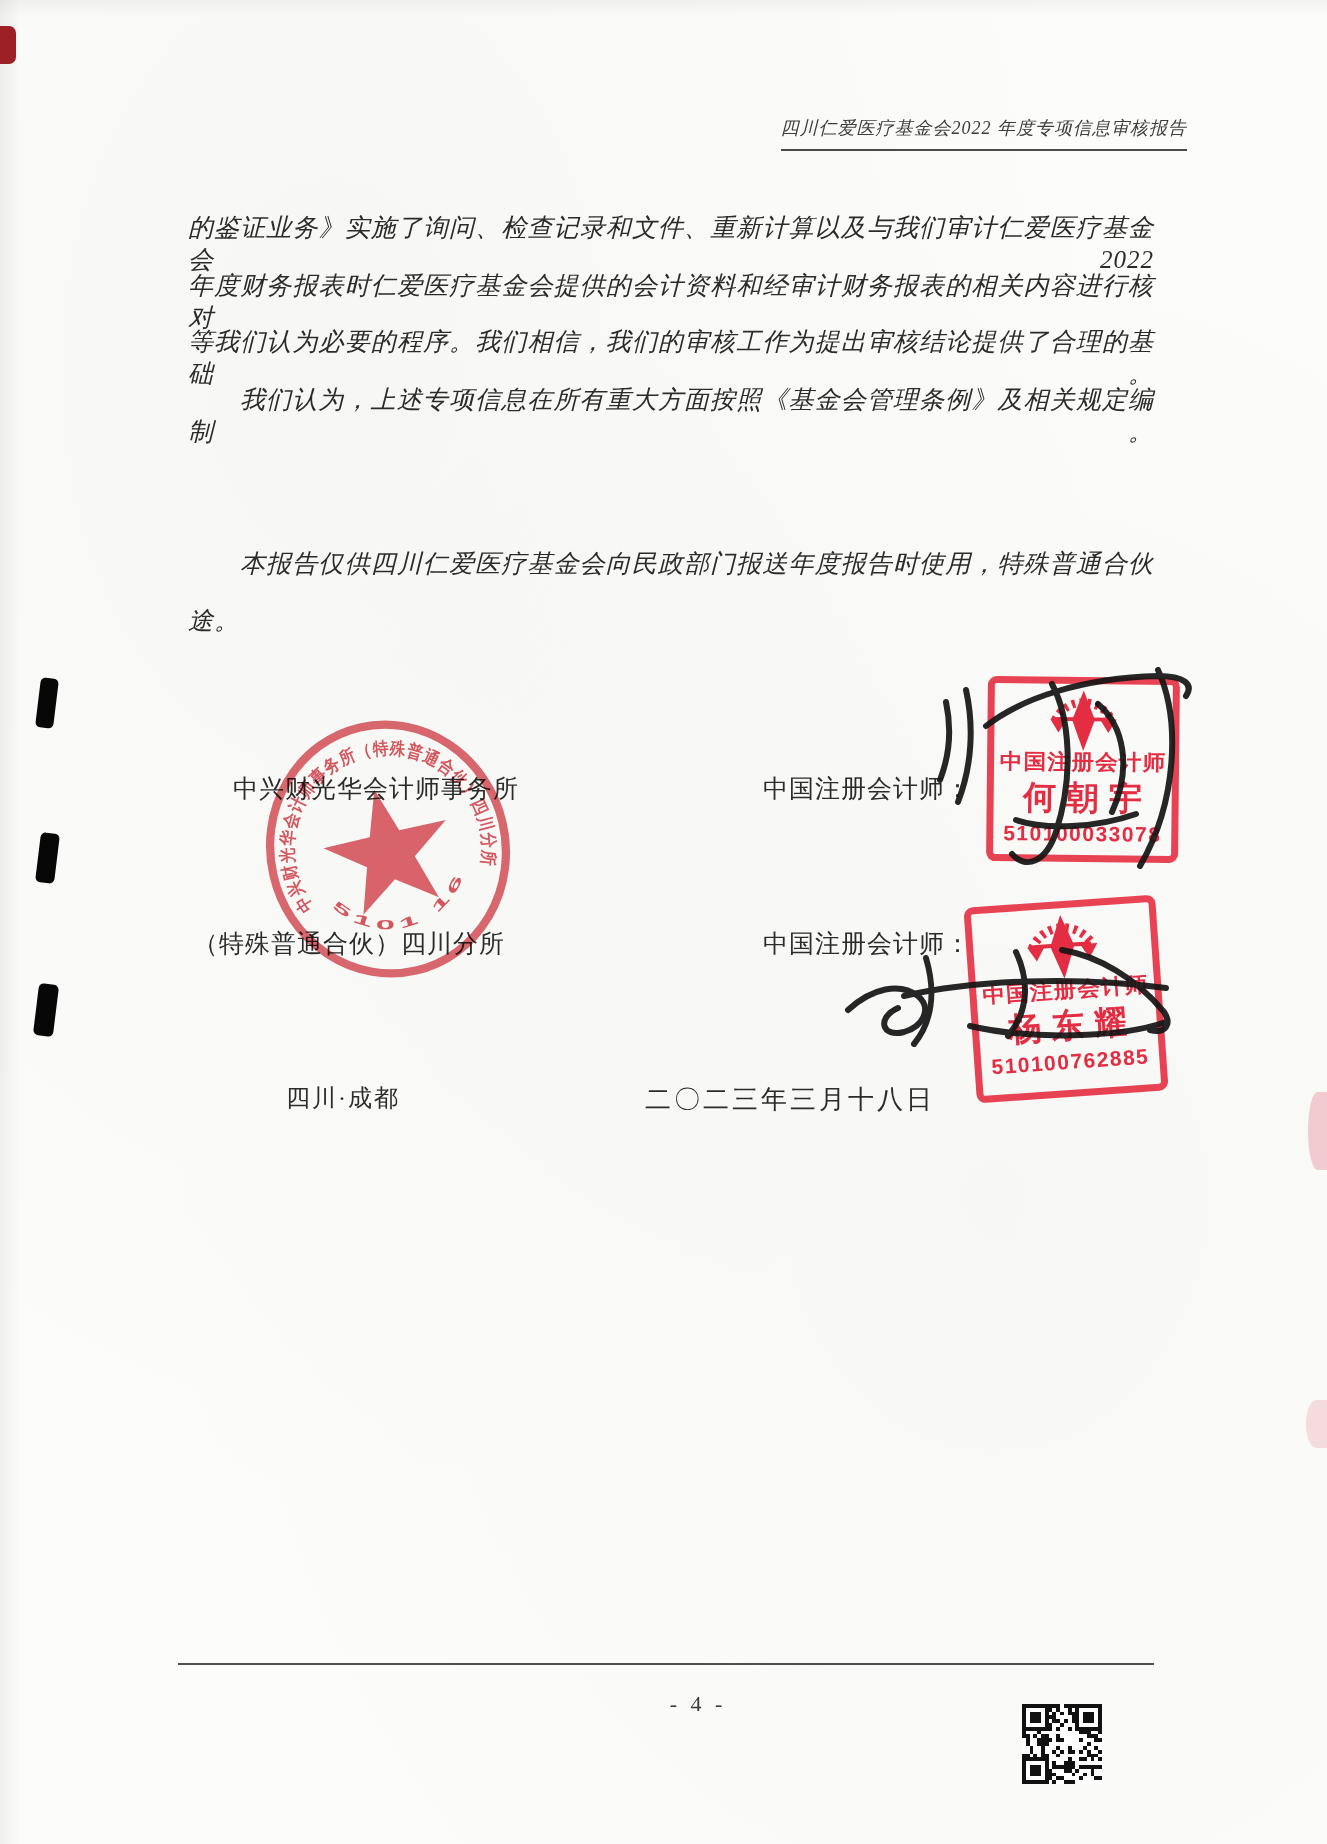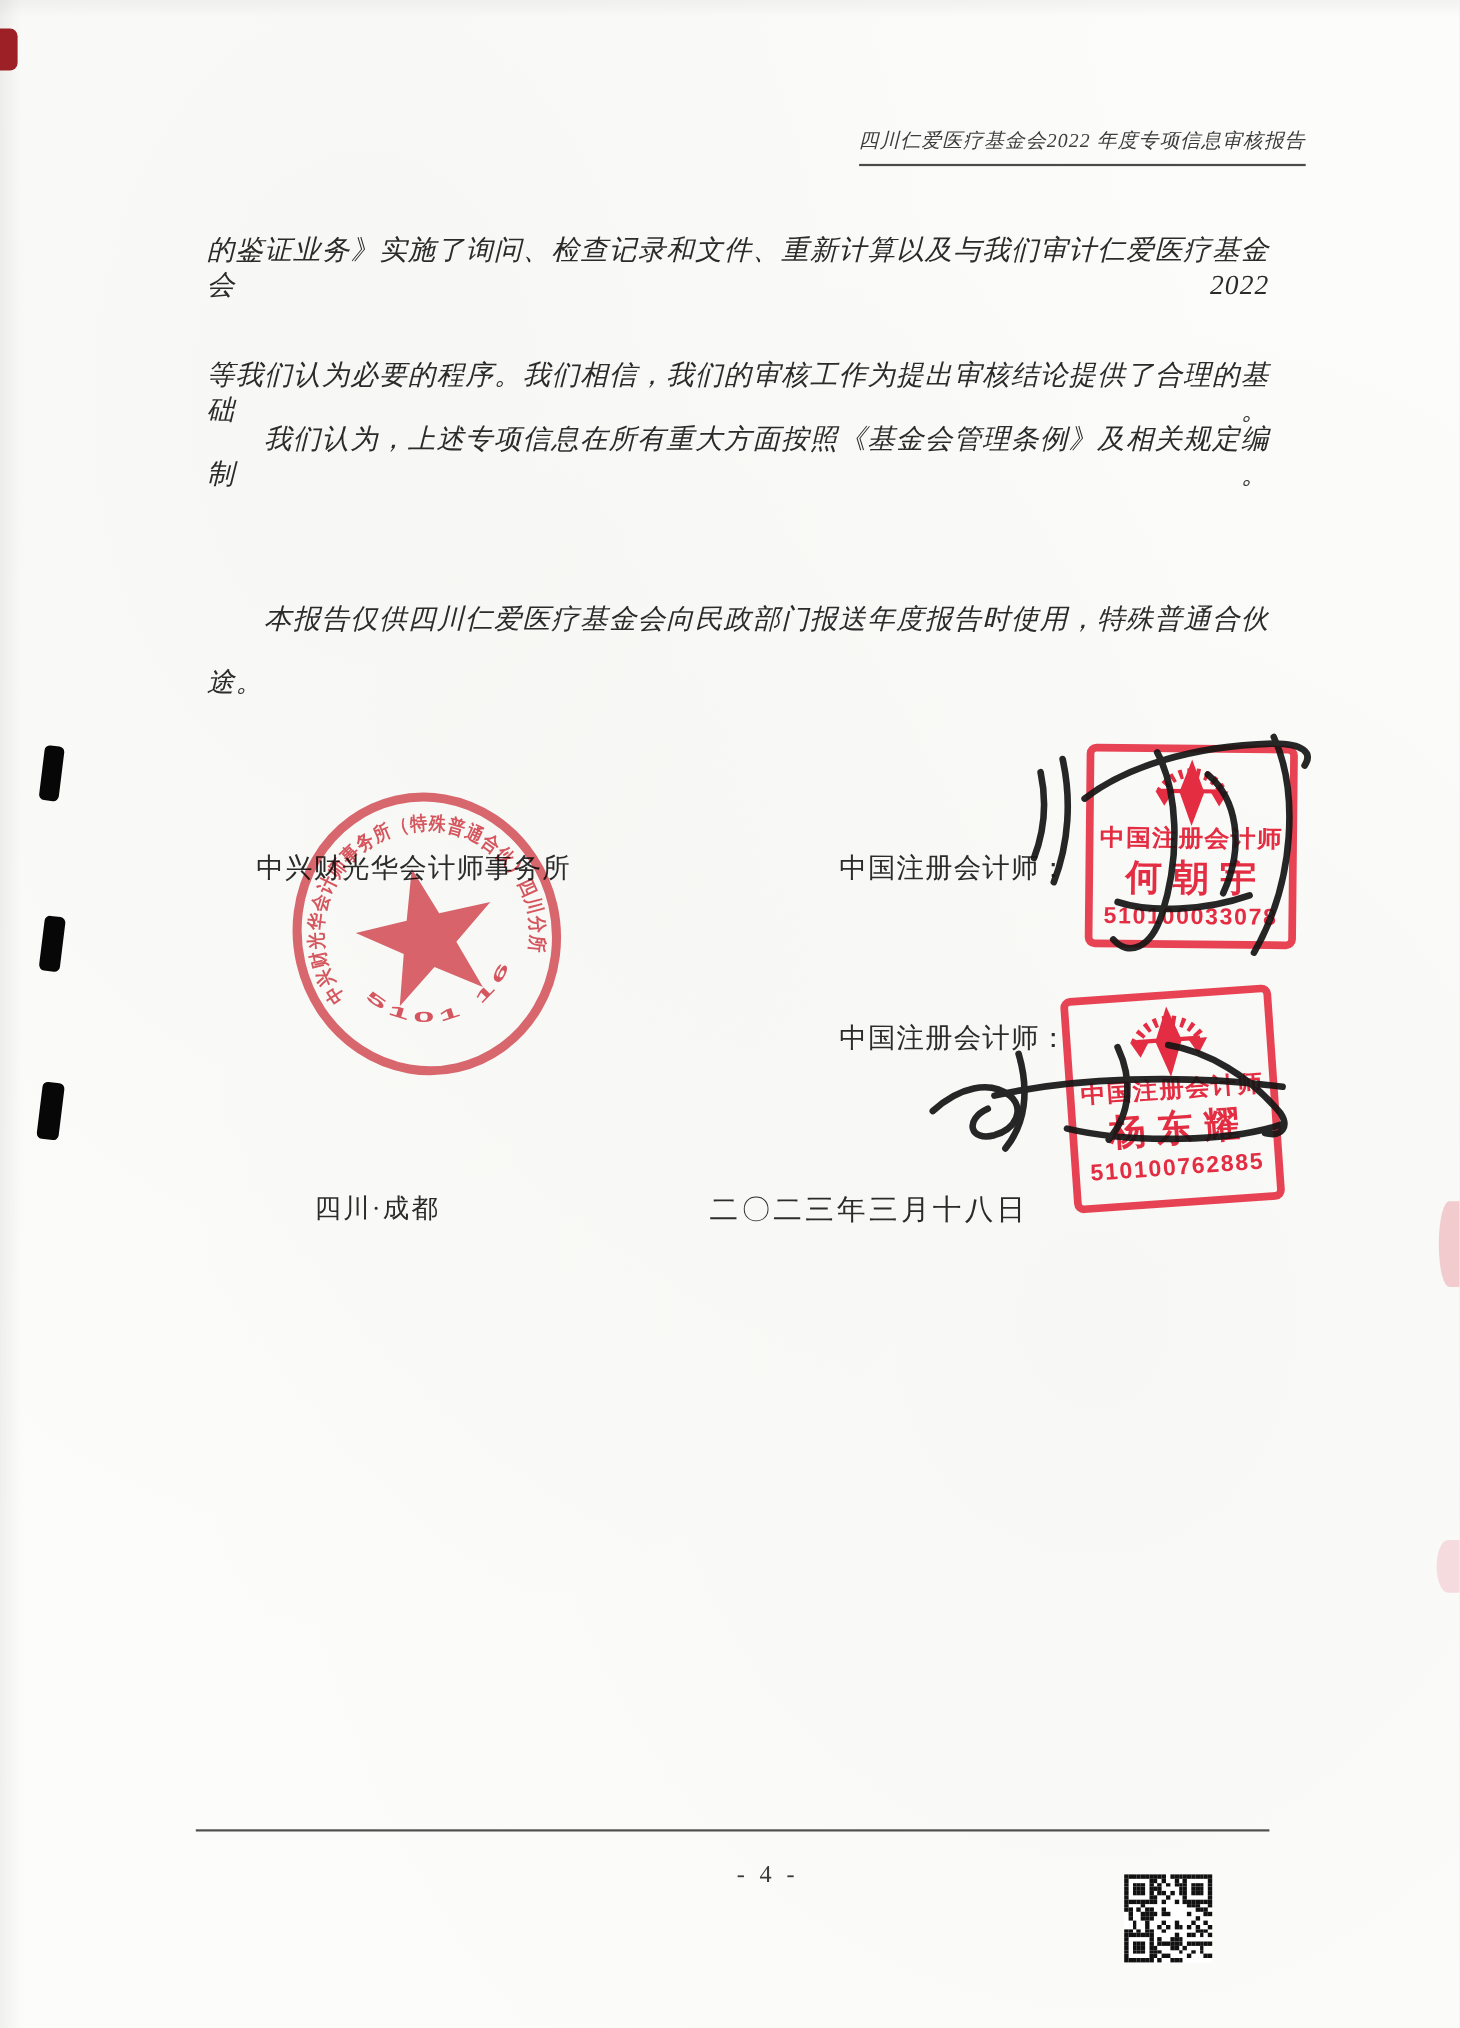--- a/index.html
+++ b/index.html
@@ -89,27 +89,29 @@
   #qr .m{background:#111;}
 </style>
 </head>
 <body>
 
 <div id="page">
 
   <div class="abs hdr">四川仁爱医疗基金会2022 年度专项信息审核报告</div>
 
   <div class="abs bline just" style="top:212px;">的鉴证业务》实施了询问、检查记录和文件、重新计算以及与我们审计仁爱医疗基金会 2022</div>
+  <div class="abs bline just" style="top:270px;">年度财务报表时仁爱医疗基金会提供的会计资料和经审计财务报表的相关内容进行核对</div>
   <div class="abs bline just" style="top:326px;">等我们认为必要的程序。我们相信，我们的审核工作为提出审核结论提供了合理的基础。</div>
   <div class="abs bline just ind" style="top:384px;">我们认为，上述专项信息在所有重大方面按照《基金会管理条例》及相关规定编制。</div>
 
   <div class="abs bline just ind" style="top:548px;">本报告仅供四川仁爱医疗基金会向民政部门报送年度报告时使用，特殊普通合伙</div>
   <div class="abs bline" style="top:605px;">途。</div>
 
   <div class="abs sig" style="left:233px;top:772px;">中兴财光华会计师事务所</div>
+  <div class="abs sig" style="left:193px;top:927px;">（特殊普通合伙）四川分所</div>
   <div class="abs sig" style="left:286px;top:1082px;font-size:24px;letter-spacing:2px;">四川·成都</div>
 
   <div class="abs sig" style="left:763px;top:772px;">中国注册会计师：</div>
   <div class="abs sig" style="left:763px;top:927px;">中国注册会计师：</div>
   <div class="abs sig" style="left:645px;top:1082px;font-size:26px;letter-spacing:3px;">二〇二三年三月十八日</div>
 
   <svg id="firm-seal" class="abs" viewBox="0 0 244 258" width="252" height="266">
     <g fill="none" stroke="#d6414b">
       <ellipse cx="122" cy="129" rx="114" ry="121" stroke-width="8" opacity="0.9"></ellipse>
     </g>

